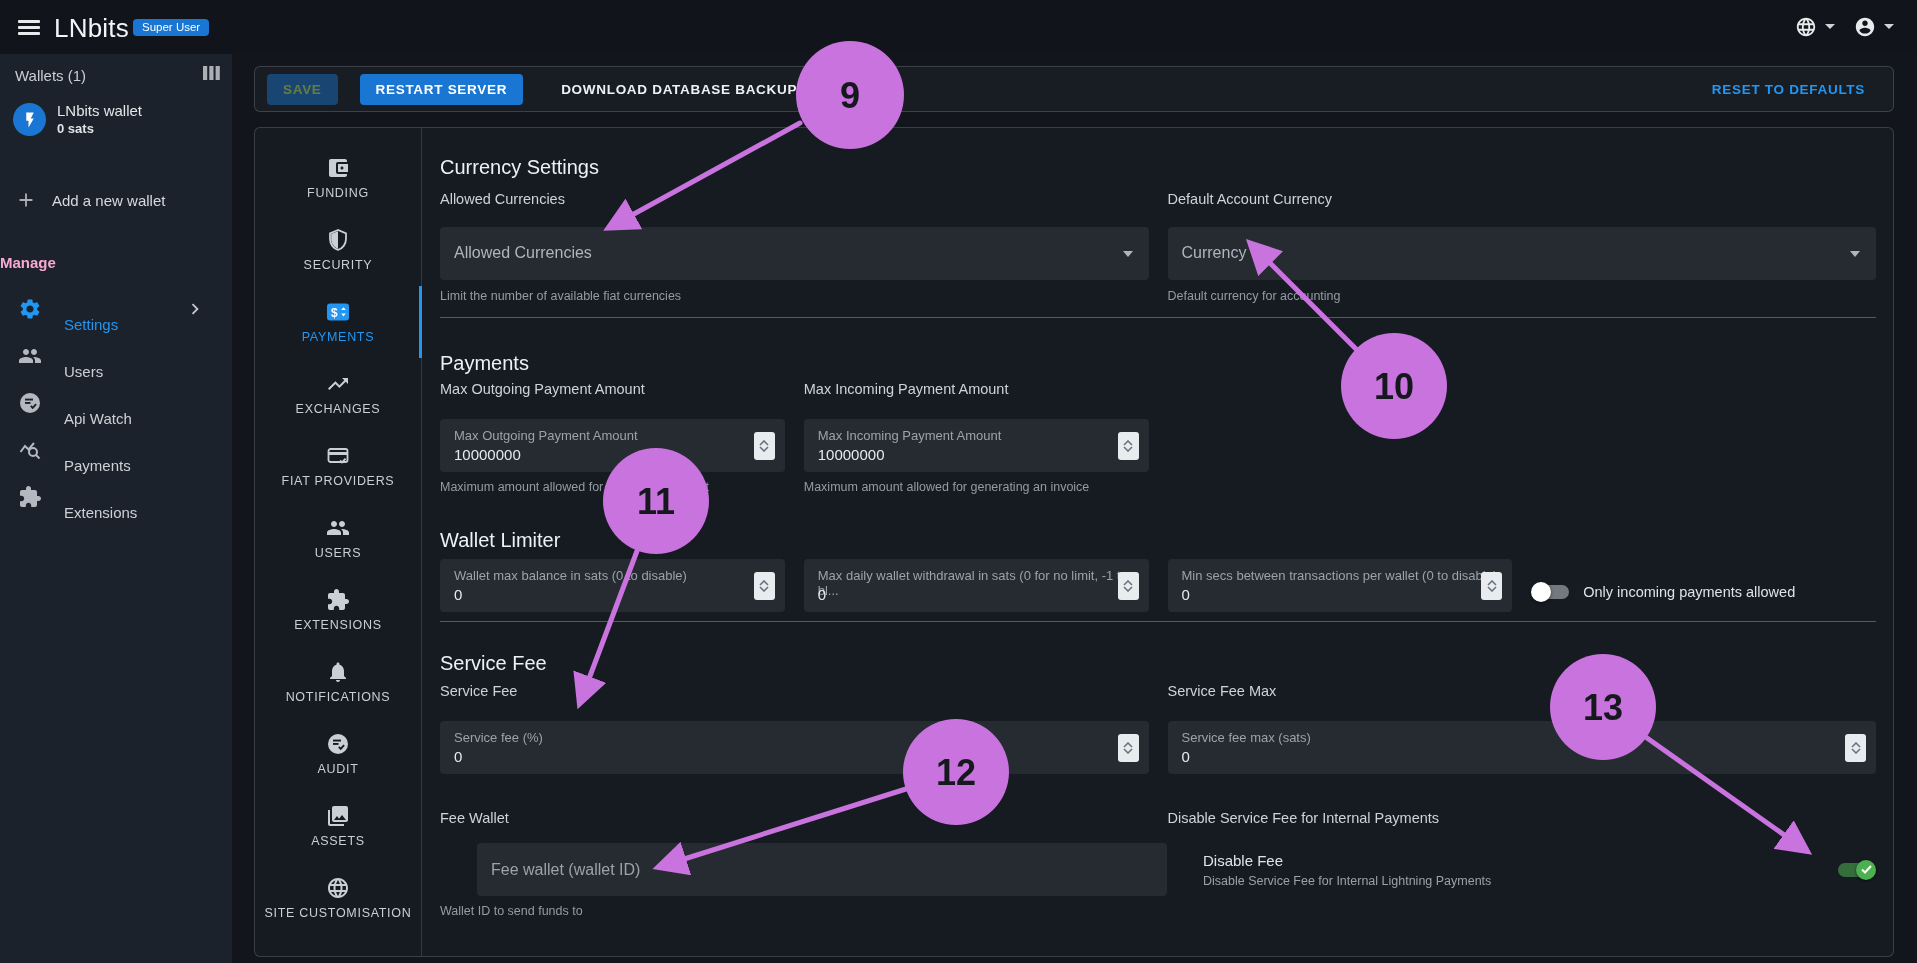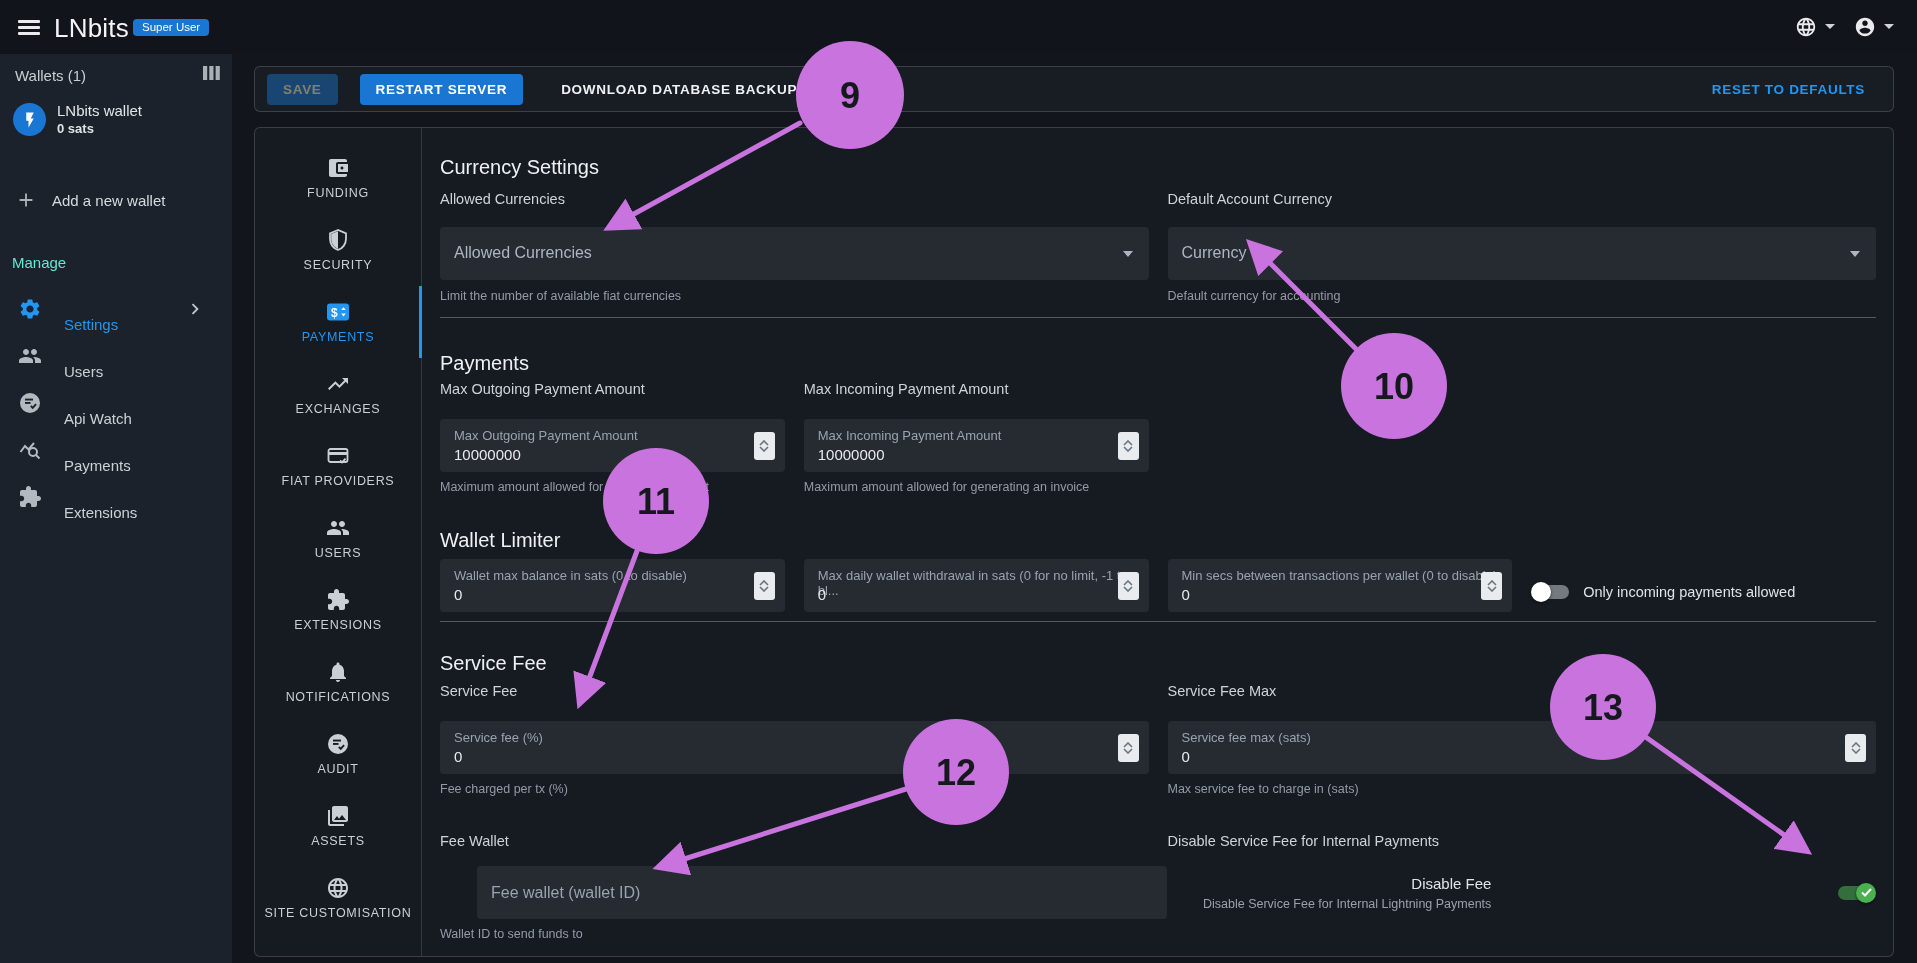--- a/index.html
+++ b/index.html
@@ -22,35 +22,35 @@
   .wallets-hdr{position:absolute;top:12px;left:15px;right:12px;display:flex;align-items:center;justify-content:space-between;}
   .wallets-hdr .t{font-size:15px;color:#c9ced4;}
   .wallet-item{position:absolute;top:44px;left:0;width:100%;height:54px;cursor:pointer;}
   .avatar{position:absolute;left:13px;top:5px;width:33px;height:33px;border-radius:50%;background:#1977d3;
           display:flex;align-items:center;justify-content:center;}
   .w-name{position:absolute;left:57px;top:4px;font-size:15px;color:#e3e6e9;}
   .w-bal{position:absolute;left:57px;top:23px;font-size:13px;font-weight:bold;color:#dfe3e6;}
   .add-wallet{position:absolute;top:129px;left:0;width:100%;height:36px;cursor:pointer;}
   .add-wallet .plus{position:absolute;left:15px;top:6px;color:#aab0b6;}
   .add-wallet .t{position:absolute;left:52px;top:9px;font-size:15px;color:#d6dade;}
-  .manage-lbl{position:absolute;top:145px;left:12px;font-size:15px;color:#5eead4;}
+  .manage-lbl{position:absolute;top:145px;left:0;font-size:15px;color:#f9a8d4;font-weight:bold;}
   .menu{position:absolute;top:232px;left:0;width:100%;}
   .mi{position:relative;height:47px;cursor:pointer;}
   .mi .ic{position:absolute;left:18px;top:11px;}
   .mi .t{position:absolute;left:64px;top:14px;font-size:15px;color:#ccd1d6;margin-top:16px;}
   .mi.active .t{color:#2196f3;}
   .mi .chev{position:absolute;right:26px;top:12px;}
 
   
   .toolbar{position:absolute;left:254px;top:66px;width:1640px;height:46px;background:#181d24;
            border:1px solid rgba(255,255,255,.16);border-radius:6px;display:flex;align-items:center;
            padding:0 12px;box-sizing:border-box;gap:22px;}
   .btn{font-size:13.5px;letter-spacing:.7px;font-weight:bold;border-radius:4px;padding:8px 16px;
        border:none;cursor:pointer;font-family:"Liberation Sans",sans-serif;}
-  .btn-save{background:#1976d2;opacity:.45;color:#fef9c3;}
+  .btn-save{background:#1976d2;opacity:.45;color:#bef264;}
   .btn-primary{background:#1976d2;color:#fff;}
   .btn-flat{background:transparent;color:#eef1f3;}
   .btn-link{background:transparent;color:#2196f3;margin-left:auto;}
 
   
   .card{position:absolute;left:254px;top:127px;width:1640px;height:830px;background:#161b22;
         border:1px solid rgba(255,255,255,.16);border-radius:6px;box-sizing:border-box;display:flex;}
   .tabs{position:relative;width:167px;flex:none;border-right:1px solid rgba(255,255,255,.13);padding-top:14px;box-sizing:border-box;}
   .tab{height:72px;display:flex;flex-direction:column;align-items:center;justify-content:center;
        gap:6px;color:#c9cfd4;cursor:pointer;}
@@ -84,21 +84,21 @@
 
   .qtoggle{position:relative;width:40px;height:20px;flex:none;cursor:pointer;}
   .qtoggle .track{position:absolute;left:2px;right:2px;top:3px;height:14px;border-radius:7px;background:#73797f;}
   .qtoggle .thumb{position:absolute;left:0;top:0;width:20px;height:20px;border-radius:50%;background:#fff;
                   box-shadow:0 1px 3px rgba(0,0,0,.6);}
   .qtoggle.on .track{background:#356e3d;}
   .qtoggle.on .thumb{left:auto;right:0;background:#4caf50;display:flex;align-items:center;justify-content:center;}
   .toggle-row{display:flex;align-items:center;gap:12px;margin-top:12px;}
   .toggle-row .t{font-size:14.5px;color:#dfe3e6;}
 
-  .disable-block{display:flex;align-items:center;justify-content:space-between;padding-left:17px;text-align:right;}
+  .disable-block{display:flex;align-items:center;justify-content:space-between;padding-left:17px;}
   .disable-block .tt{font-size:15px;color:#e0e4e7;line-height:20px;}
   .disable-block .cc{font-size:12.5px;color:#9aa1a8;line-height:16px;margin-top:2px;}
 
   
   .annot{position:absolute;inset:0;z-index:60;pointer-events:none;}
 </style>
 </head>
 <body>
 
 <div class="page">
@@ -465,24 +465,20 @@
             <svg width="10" height="6" viewBox="0 0 10 6" fill="none" stroke="#6a7480" stroke-width="1.6">
                 <path d="M1 5l4-4 4 4"></path>
               </svg>
             <svg width="10" height="6" viewBox="0 0 10 6" fill="none" stroke="#6a7480" stroke-width="1.6">
                 <path d="M1 1l4 4 4-4"></path>
               </svg>
           </span>
         </div>
       </div>
 
-      <div class="g4" style="margin-top:8px;">
-        <span class="helper c12">Fee charged per tx (%)</span>
-        <span class="helper c34">Max service fee to charge in (sats)</span>
-      </div>
 
       <div class="g4" style="margin-top:36px;">
         <span class="lbl c12">Fee Wallet</span>
         <span class="lbl c34">Disable Service Fee for Internal Payments</span>
       </div>
 
       <div class="g4" style="margin-top:16px;padding-left:37px;">
         <div class="field single c12">
           <input type="text" placeholder="Fee wallet (wallet ID)" style="">
         </div>

